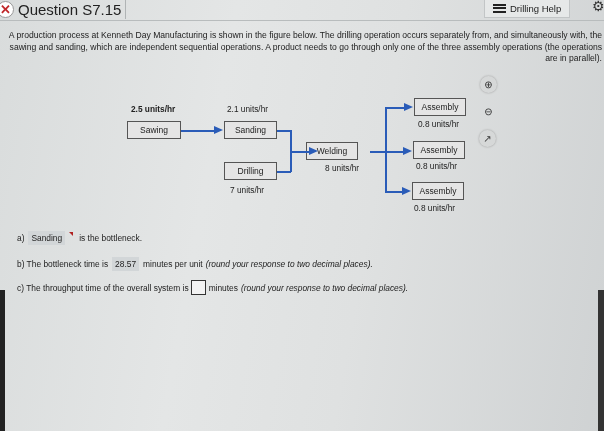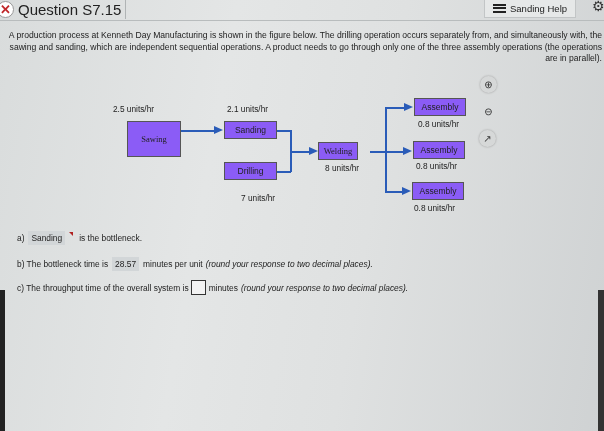--- a/index.html
+++ b/index.html
@@ -6,21 +6,21 @@
   body{width:604px;height:431px;overflow:hidden;background:linear-gradient(100deg,#d9dcdc 0%,#e4e6e6 35%,#dfe1e1 60%,#cfd2d3 100%);font-family:"Liberation Sans",sans-serif;color:#222;position:relative;}
   .header{position:absolute;left:0;top:0;width:604px;height:20px;border-bottom:1px solid #b8bcbd;}
   .title-box{position:absolute;left:0;top:0;height:19px;padding-right:4px;border-right:1px solid #b0b4b5;display:flex;align-items:center;}
   .x-icon{width:15px;height:15px;border-radius:50%;background:#fff;border:1px solid #999;display:flex;align-items:center;justify-content:center;color:#c0282a;font-weight:bold;font-size:13px;margin-left:-3px;margin-right:4px;}
   .title{font-size:15px;color:#222;}
   .qhelp{position:absolute;left:484px;top:-1px;height:18px;padding:0 8px;border:1px solid #c2c5c6;border-top:none;display:flex;align-items:center;font-size:9.5px;color:#222;background:#e6e8e8;}
   .list-icon{display:inline-block;width:13px;height:9px;margin-right:4px;background:linear-gradient(#222 0 2px,transparent 2px 3.5px,#222 3.5px 5.5px,transparent 5.5px 7px,#222 7px 9px);}
   .gear{position:absolute;left:592px;top:-2px;font-size:14px;color:#333;}
   .intro{position:absolute;left:7px;top:30px;width:595px;font-size:8.6px;line-height:11.5px;color:#222;text-align:right;}
   .diagram{position:absolute;left:0;top:0;width:604px;height:230px;}
-  .node{position:absolute;border:1px solid #555;background:#8b5cf6;font-size:8.5px;display:flex;align-items:center;justify-content:center;color:#222;box-sizing:border-box;}
+  .node{position:absolute;border:1px solid #555;background:#e5e5e5;font-size:8.5px;display:flex;align-items:center;justify-content:center;color:#222;box-sizing:border-box;}
   .lbl{position:absolute;font-size:8.3px;color:#222;white-space:nowrap;}
   .line{position:absolute;background:#2a5cb8;}
   .arrow{position:absolute;width:0;height:0;border-top:4px solid transparent;border-bottom:4px solid transparent;border-left:9px solid #2a5cb8;}
   .zoombtn{position:absolute;width:17px;height:17px;border-radius:50%;background:#d6d8d8;box-shadow:0 0 2px #999;display:flex;align-items:center;justify-content:center;font-size:10px;color:#333;}
   .q{position:absolute;left:17px;font-size:8.4px;color:#222;white-space:nowrap;display:flex;align-items:center;}
   .ans{background:#d2d6d8;padding:2px 3px;margin:0 4px;}
   .redflag{width:0;height:0;border-left:4px solid transparent;border-top:4px solid #b02020;margin-right:6px;margin-top:-8px;}
   .blank{display:inline-block;width:13px;height:13px;border:1px solid #333;background:#f2f2f2;margin:0 3px 0 2px;}
   .ital{font-style:italic;margin-left:3px;}
   .frame-l{position:absolute;left:0;top:290px;width:5px;height:141px;background:#222;}
@@ -29,45 +29,45 @@
 </head>
 <body>
 
 <div class="header">
   <div class="title-box">
     <span class="x-icon">✕</span>
     <span class="title">Question S7.15</span>
   </div>
   <div class="qhelp">
     <span class="list-icon"></span>
-    <span>Sanding Help</span>
+    <span>Drilling Help</span>
   </div>
   <span class="gear">⚙</span>
 </div>
 
 <div class="intro">A production process at Kenneth Day Manufacturing is shown in the figure below. The drilling operation occurs separately from, and simultaneously with, the sawing and sanding, which are independent sequential operations. A product needs to go through only one of the three assembly operations (the operations are in parallel).</div>
 
 <div class="diagram">
 
-  <span class="lbl" style="left:113px;top:104px;">2.5 units/hr</span>
-  <div class="node" style="left:127px;top:121px;width:54px;height:36px;font-family:Liberation Serif, serif;">
+  <span class="lbl" style="left:131px;top:104px;font-weight:bold;">2.5 units/hr</span>
+  <div class="node" style="left:127px;top:121px;width:54px;height:18px;">
       <span>Sawing</span>
     </div>
 
   <span class="lbl" style="left:227px;top:104px;">2.1 units/hr</span>
   <div class="node" style="left:224px;top:121px;width:53px;height:18px;">
       <span>Sanding</span>
     </div>
 
   <div class="node" style="left:224px;top:162px;width:53px;height:18px;">
       <span>Drilling</span>
     </div>
-  <span class="lbl" style="left:241px;top:185px;margin-top:8px;">7 units/hr</span>
+  <span class="lbl" style="left:230px;top:185px;">7 units/hr</span>
 
-  <div class="node" style="left:318px;top:142px;width:40px;height:18px;font-family:Liberation Serif, serif;">
+  <div class="node" style="left:306px;top:142px;width:52px;height:18px;">
       <span>Welding</span>
     </div>
   <span class="lbl" style="left:325px;top:163px;">8 units/hr</span>
 
   <div class="node" style="left:414px;top:98px;width:52px;height:18px;">
       <span>Assembly</span>
     </div>
   <span class="lbl" style="left:418px;top:119px;">0.8 units/hr</span>
   <div class="node" style="left:413px;top:141px;width:52px;height:18px;">
       <span>Assembly</span>

